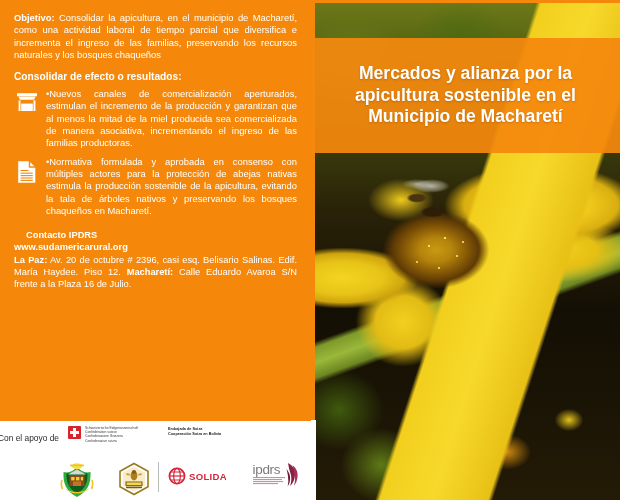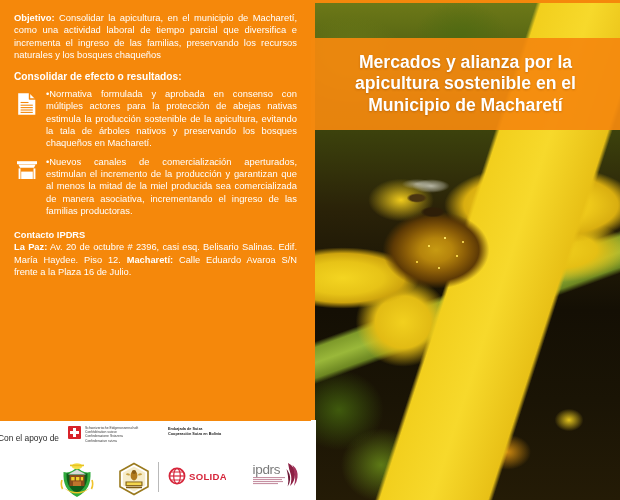--- a/index.html
+++ b/index.html
@@ -15,21 +15,21 @@
     position:absolute;left:0;top:0;width:311px;height:421px;
     background:#F5880B;
     box-sizing:border-box;
     padding:12px 14px 0 14px;
   }
   .obj-block{
     color:#ffffff;font-size:9.4px;line-height:12.3px;
     text-align:justify;
   }
   .obj-block b{color:#ffffff;font-weight:bold;}
-  .lbl-bold{font-weight:bold;}
+  .lbl-bold{font-weight:bold;margin-left:12px;}
 
   .section-head{
     color:#ffffff;font-weight:bold;font-size:10.2px;
     margin-top:10px;margin-bottom:4px;
   }
 
   .bullet-row{display:flex;align-items:flex-start;margin-top:6px;}
   .bullet-icon{
     flex:0 0 26px;width:26px;height:30px;margin-right:6px;margin-top:3px;
     display:flex;align-items:flex-start;justify-content:center;
@@ -143,21 +143,21 @@
       radial-gradient(circle 1.2px at 128px 268px, rgba(255,232,96,0.8) 0 60%, rgba(255,232,96,0) 61%),
       radial-gradient(circle 1.2px at 152px 242px, rgba(255,228,88,0.8) 0 60%, rgba(255,228,88,0) 61%);
   }
   
   .photo-frame-left{position:absolute;left:0;top:0;width:4px;height:420px;background:#F5880B;}
   .photo-frame-top{position:absolute;left:0;top:0;width:309px;height:3px;background:#F5880B;}
   .photo-white-bl{position:absolute;left:0;top:420px;width:5px;height:80px;background:#ffffff;}
 
   
   .title-band{
-    position:absolute;left:0;top:38px;width:309px;height:92px;
+    position:absolute;left:0;top:38px;width:309px;height:115px;
     background:rgba(244,137,14,0.93);
     display:flex;align-items:center;justify-content:center;
   }
   .title-text{
     color:#ffffff;font-weight:bold;font-size:17.6px;line-height:21.5px;
     text-align:center;padding:0 14px;
     text-shadow:0 1px 2px rgba(120,60,0,0.35);
   }
 </style>
 </head>
@@ -166,54 +166,55 @@
 <div class="page">
 
   <div class="left-panel">
 
     <div class="obj-block">
       <b>Objetivo:</b>
       <span>Consolidar la apicultura, en el municipio de Macharetí, como una actividad laboral de tiempo parcial que diversifica e incrementa el ingreso de las familias, preservando los recursos naturales y los bosques chaqueños</span>
     </div>
 
     <div class="section-head">Consolidar de efecto o resultados:</div>
+
+    <div class="bullet-row">
+      <div class="bullet-icon">
+        <svg width="22" height="22" viewBox="0 0 22 22" aria-hidden="true">
+          <rect x="1" y="2.2" width="20" height="3" fill="#ffffff"></rect>
+          <path d="M2.4 5.4 l1.6 3.4 h14 l1.6 -3.4 z" fill="#ffffff"></path>
+          <rect x="2.6" y="9.4" width="1.9" height="10.6" fill="#ffffff"></rect>
+          <rect x="17.5" y="9.4" width="1.9" height="10.6" fill="#ffffff"></rect>
+          <rect x="5.2" y="12.6" width="11.6" height="7.4" fill="#ffffff"></rect>
+        </svg>
+      </div>
+      <div class="bullet-text">•Nuevos canales de comercialización aperturados, estimulan el incremento de la producción y garantizan que al menos la mitad de la miel producida sea comercializada de manera asociativa, incrementando el ingreso de las familias productoras.</div>
+    </div>
 
     <div class="bullet-row">
       <div class="bullet-icon">
         <svg width="22" height="26" viewBox="0 0 22 26" aria-hidden="true">
           <path d="M1.5 1.5 h12 l6.5 6.5 v16.5 h-18.5 z" fill="#ffffff" stroke="#F5880B" stroke-width="1.4" stroke-linejoin="round"></path>
           <path d="M13.5 1.5 v6.5 h6.5" fill="none" stroke="#F5880B" stroke-width="1.4" stroke-linejoin="round"></path>
           <g stroke="#F5880B" stroke-width="1.1">
             <line x1="4.6" y1="11.5" x2="12.5" y2="11.5"></line>
             <line x1="4.6" y1="14.2" x2="16.8" y2="14.2"></line>
             <line x1="4.6" y1="16.6" x2="16.8" y2="16.6"></line>
             <line x1="4.6" y1="19" x2="16.8" y2="19"></line>
             <line x1="4.6" y1="21.4" x2="16.8" y2="21.4"></line>
           </g>
         </svg>
       </div>
       <div class="bullet-text">•Normativa formulada y aprobada en consenso con múltiples actores para la protección de abejas nativas estimula la producción sostenible de la apicultura, evitando la tala de árboles nativos y preservando los bosques chaqueños en Macharetí.</div>
     </div>
 
-    <div class="bullet-row">
-      <div class="bullet-icon">
-        <svg width="22" height="22" viewBox="0 0 22 22" aria-hidden="true">
-          <rect x="1" y="2.2" width="20" height="3" fill="#ffffff"></rect>
-          <path d="M2.4 5.4 l1.6 3.4 h14 l1.6 -3.4 z" fill="#ffffff"></path>
-          <rect x="2.6" y="9.4" width="1.9" height="10.6" fill="#ffffff"></rect>
-          <rect x="17.5" y="9.4" width="1.9" height="10.6" fill="#ffffff"></rect>
-          <rect x="5.2" y="12.6" width="11.6" height="7.4" fill="#ffffff"></rect>
-        </svg>
-      </div>
-      <div class="bullet-text">•Nuevos canales de comercialización aperturados, estimulan el incremento de la producción y garantizan que al menos la mitad de la miel producida sea comercializada de manera asociativa, incrementando el ingreso de las familias productoras.</div>
-    </div>
-
 
     <div class="contact">
       <span class="ln lbl-bold">Contacto IPDRS</span>
+      <span class="ln web">www.sudamericarural.org</span>
       <span><b>La Paz:</b>
         <span>Av. 20 de octubre # 2396, casi esq. Belisario Salinas. Edif. María Haydee. Piso 12.</span></span>
       <span><b>Macharetí:</b>
         <span>Calle Eduardo Avaroa S/N frente a la Plaza 16 de Julio.</span></span>
     </div>
   </div>
 
   <div class="footer">
 
     <div class="apoyo-text">Con el apoyo de</div>

